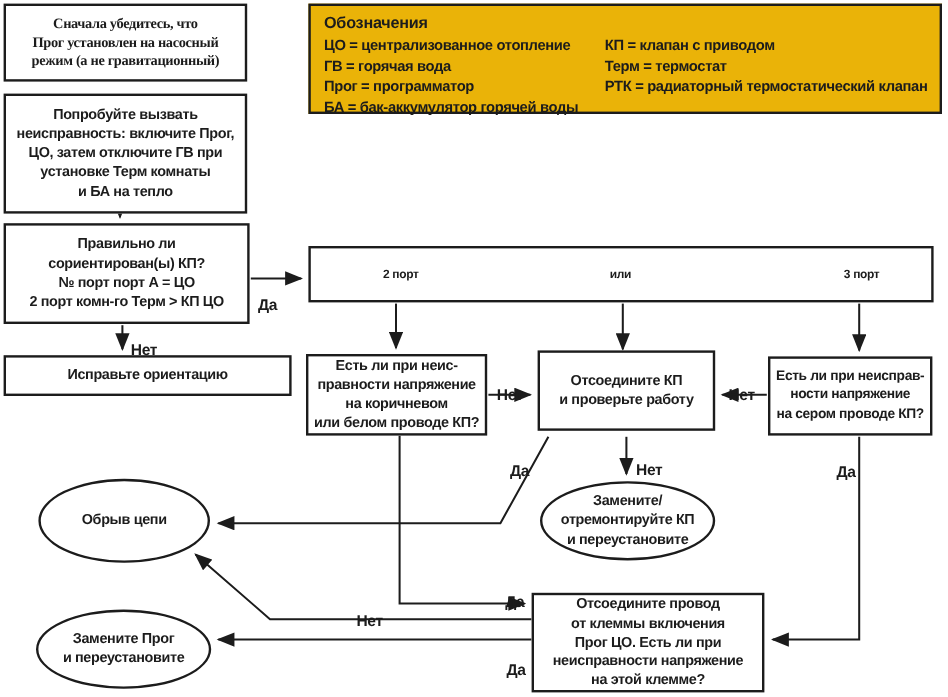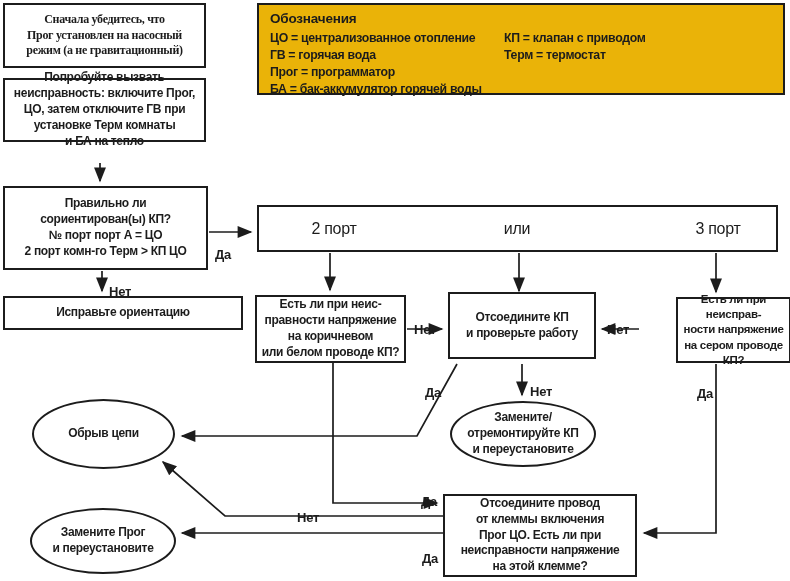--- a/index.html
+++ b/index.html
@@ -13,21 +13,21 @@
     position:absolute;box-sizing:border-box;border:2.5px solid #1c1c1c;background:#fff;
     display:flex;align-items:center;justify-content:center;text-align:center;
     white-space:pre-line;font-size:12px;font-weight:600;line-height:1.32;
     letter-spacing:-0.3px;padding:1px 2px;
   }
   .ellipse{border-radius:50%;}
   .smalltxt{font-size:11.5px;}
   .portbox{position:absolute;box-sizing:border-box;border:2.5px solid #1c1c1c;background:#fff;}
   .portlabel{
     position:absolute;top:50%;transform:translate(-50%,-50%);
-    font-size:16px;font-weight:400;letter-spacing:-0.3px;white-space:nowrap;
+    font-size:10px;font-weight:700;letter-spacing:-0.3px;white-space:nowrap;
   }
   .edge-label{
     position:absolute;transform:translate(-50%,-50%);font-size:13px;font-weight:700;
     letter-spacing:-0.3px;white-space:nowrap;margin-top:12px;
   }
   .legend{position:absolute;box-sizing:border-box;border:2.5px solid #1c1c1c;background:#eab308;}
   .legend-title{position:absolute;left:11px;top:6px;font-size:13.5px;font-weight:700;letter-spacing:-0.2px;}
   .legend-col{position:absolute;top:25px;font-size:12.3px;font-weight:600;letter-spacing:-0.3px;}
   .legend-col div{height:17px;line-height:17px;white-space:nowrap;}
 </style>
@@ -64,28 +64,29 @@
     <div class="legend-title">Обозначения</div>
     <div class="legend-col" style="left:11px;">
       <div>ЦО = централизованное отопление</div>
       <div>ГВ = горячая вода</div>
       <div>Прог = программатор</div>
       <div>БА = бак-аккумулятор горячей воды</div>
     </div>
     <div class="legend-col" style="left:245px;">
       <div>КП = клапан с приводом</div>
       <div>Терм = термостат</div>
+      <div>РТК = радиаторный термостатический клапан</div>
     </div>
   </div>
 
   <div class="node" style="left:3px;top:3px;width:203px;height:65px;font-family:Liberation Serif, serif;">Сначала убедитесь, что
 Прог установлен на насосный
 режим (а не гравитационный)</div>
 
-  <div class="node" style="left:3px;top:78px;width:203px;height:64px;">Попробуйте вызвать
+  <div class="node" style="left:3px;top:78px;width:203px;height:100px;">Попробуйте вызвать
 неисправность: включите Прог,
 ЦО, затем отключите ГВ при
 установке Терм комнаты
 и БА на тепло</div>
 
   <div class="node" style="left:3px;top:186px;width:205px;height:84px;">Правильно ли
 сориентирован(ы) КП?
 № порт порт А = ЦО
 2 порт комн-го Терм &gt; КП ЦО</div>
 
@@ -98,21 +99,21 @@
   </div>
 
   <div class="node" style="left:255px;top:295px;width:151px;height:68px;">Есть ли при неис-
 правности напряжение
 на коричневом
 или белом проводе КП?</div>
 
   <div class="node" style="left:448px;top:292px;width:148px;height:67px;">Отсоедините КП
 и проверьте работу</div>
 
-  <div class="node smalltxt" style="left:676px;top:297px;width:115px;height:66px;">Есть ли при неисправ-
+  <div class="node smalltxt" style="left:640px;top:297px;width:137px;height:66px;">Есть ли при неисправ-
 ности напряжение
 на сером проводе КП?</div>
 
   <div class="node ellipse" style="left:32px;top:399px;width:143px;height:70px;">Обрыв цепи</div>
 
   <div class="node ellipse" style="left:450px;top:401px;width:146px;height:66px;">Замените/
 отремонтируйте КП
 и переустановите</div>
 
   <div class="node ellipse" style="left:30px;top:508px;width:146px;height:66px;">Замените Прог

